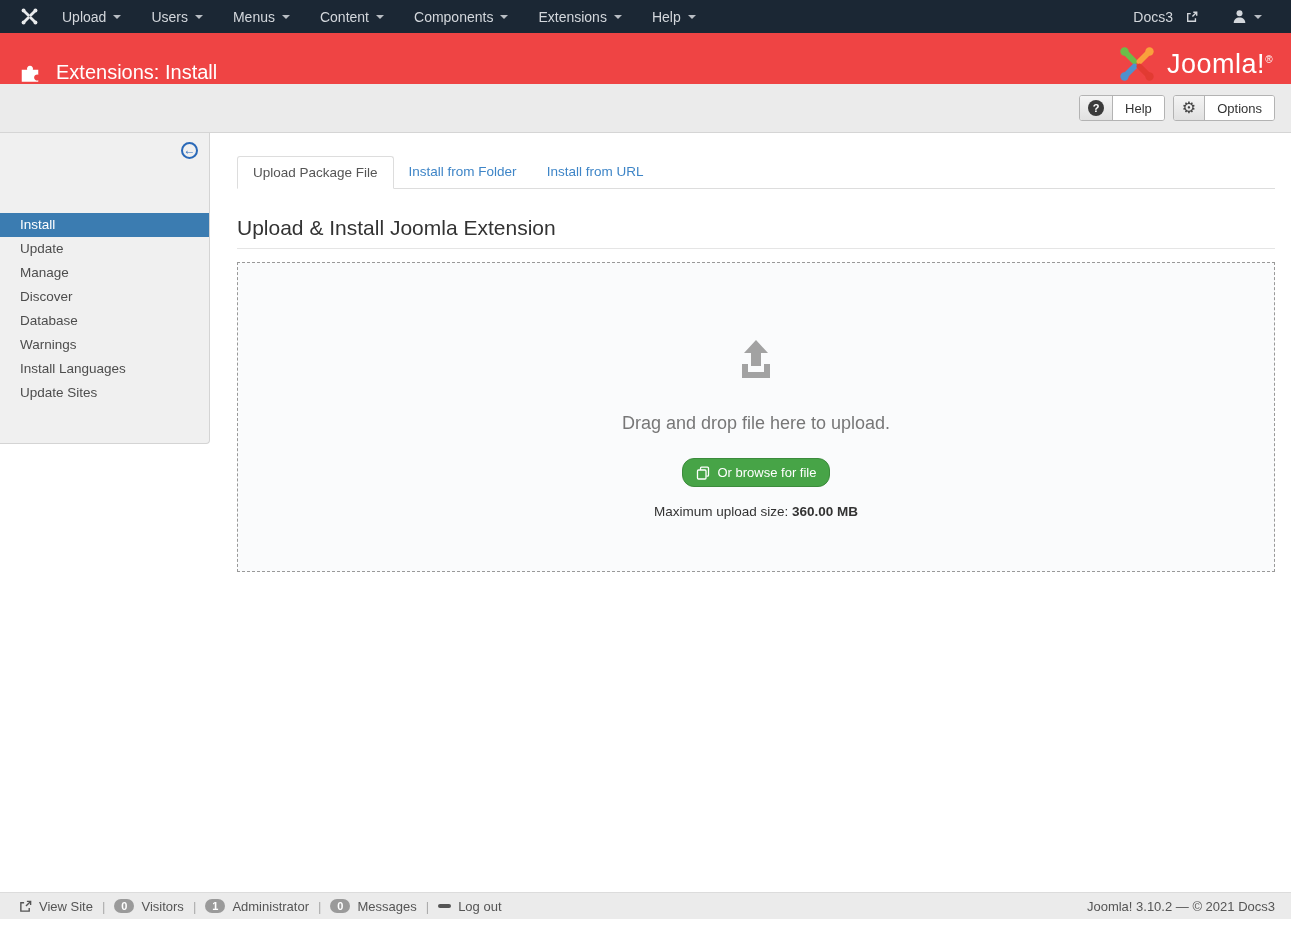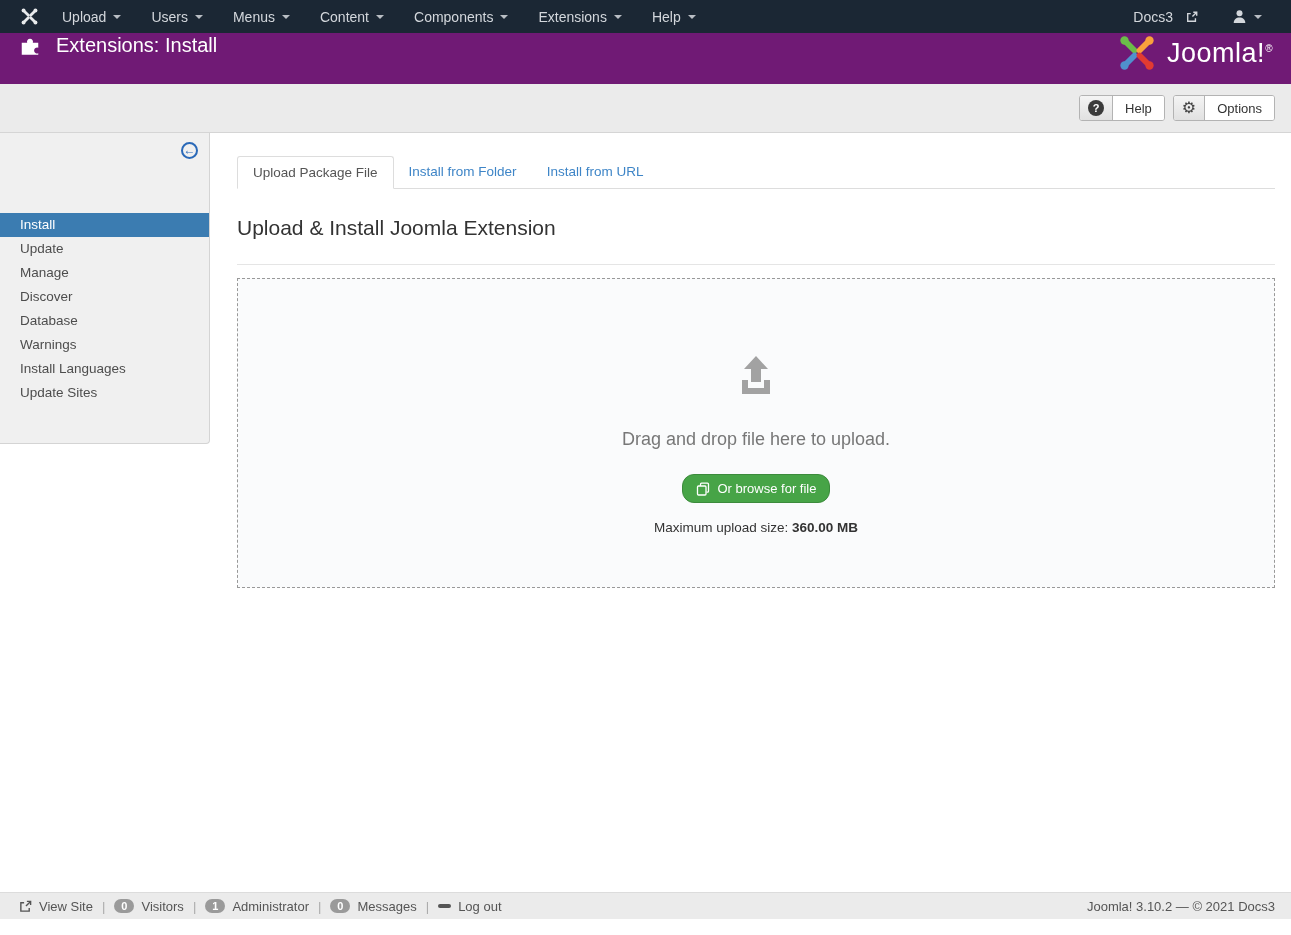--- a/index.html
+++ b/index.html
@@ -20,21 +20,21 @@
   }
   .caret {
     width:0; height:0; border-left:4px solid transparent; border-right:4px solid transparent;
     border-top:4px solid #b9bec4; display:inline-block;
   }
   .nav-right { margin-left:auto; display:flex; align-items:center; gap:4px; }
   .ext-ico { display:inline-flex; margin-left:6px; }
 
   
   .header {
-    height:51px; background:#701a75; display:flex; align-items:flex-start;
+    height:51px; background:#ef4444; display:flex; align-items:flex-end;
     padding:0 18px; color:#fff;
   }
   .header-left { display:flex; align-items:center; gap:14px; font-size:20px; }
   .header-logo { margin-left:auto; display:flex; align-items:center; gap:10px; }
   .logo-text { font-size:27px; color:#fff; letter-spacing:0.5px; }
   .logo-reg { font-size:10px; vertical-align:super; }
 
   
   .toolbar {
     height:49px; background:#ebebeb; border-bottom:1px solid #d5d5d5;
@@ -81,21 +81,21 @@
   .tabs { display:flex; border-bottom:1px solid #ddd; }
   .tab {
     padding:8px 15px; font-size:13.5px; color:#3e85c7; cursor:pointer; margin-bottom:-1px;
   }
   .tab.active {
     background:#fff; border:1px solid #ddd; border-bottom:1px solid #fff;
     border-radius:3px 3px 0 0; color:#555;
   }
   .page-heading {
     margin-top:27px; font-size:21px; font-weight:400; color:#333;
-    padding-bottom:24px; border-bottom:1px solid #e5e5e5;
+    padding-bottom:8px; border-bottom:1px solid #e5e5e5;
   }
   .dropzone {
     margin-top:13px; height:310px; border:1px dashed #999; background:#fafbfc;
     display:flex; flex-direction:column; align-items:center; padding-top:74px;
   }
   .drag-text { margin-top:30px; font-size:18px; color:#777; }
   .browse-btn {
     margin-top:24px; background:#47a447; border:1px solid #3c8b3c; color:#fff;
     font-size:13px; padding:6px 13px; border-radius:12px; display:inline-flex;
     align-items:center; gap:8px; cursor:pointer;

